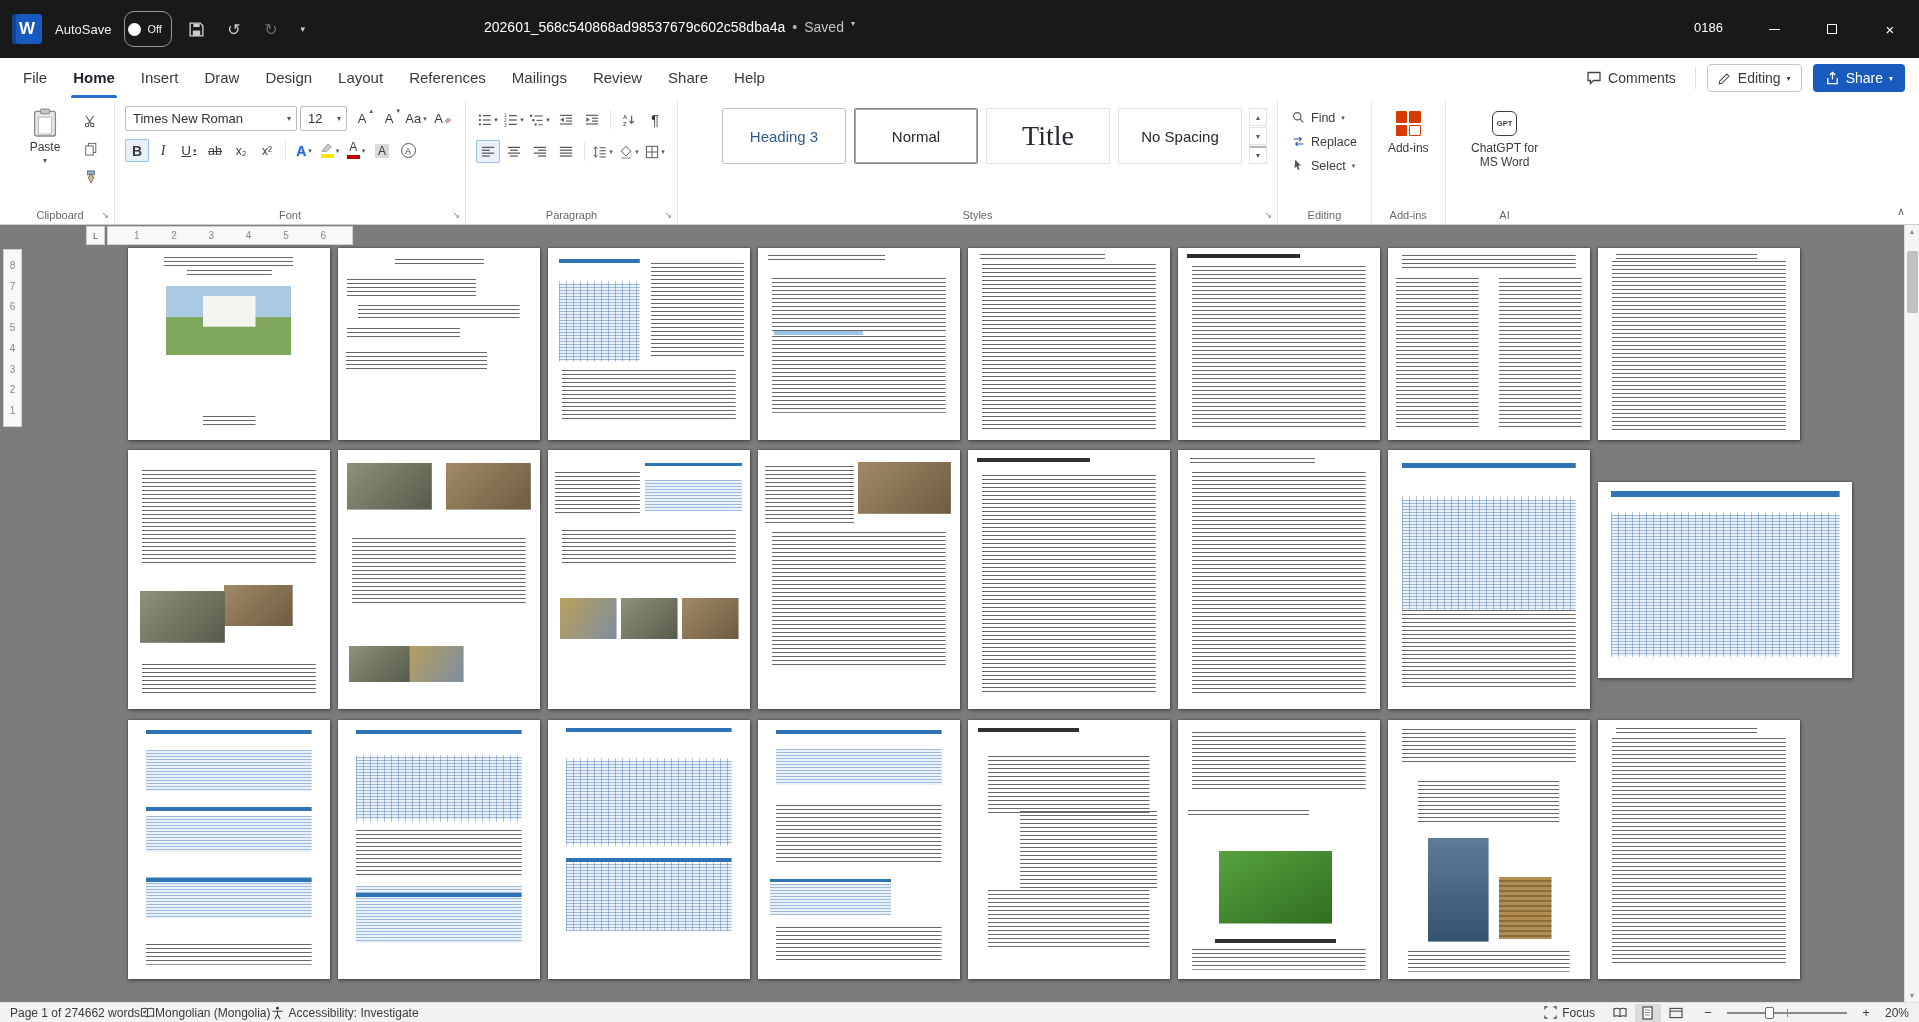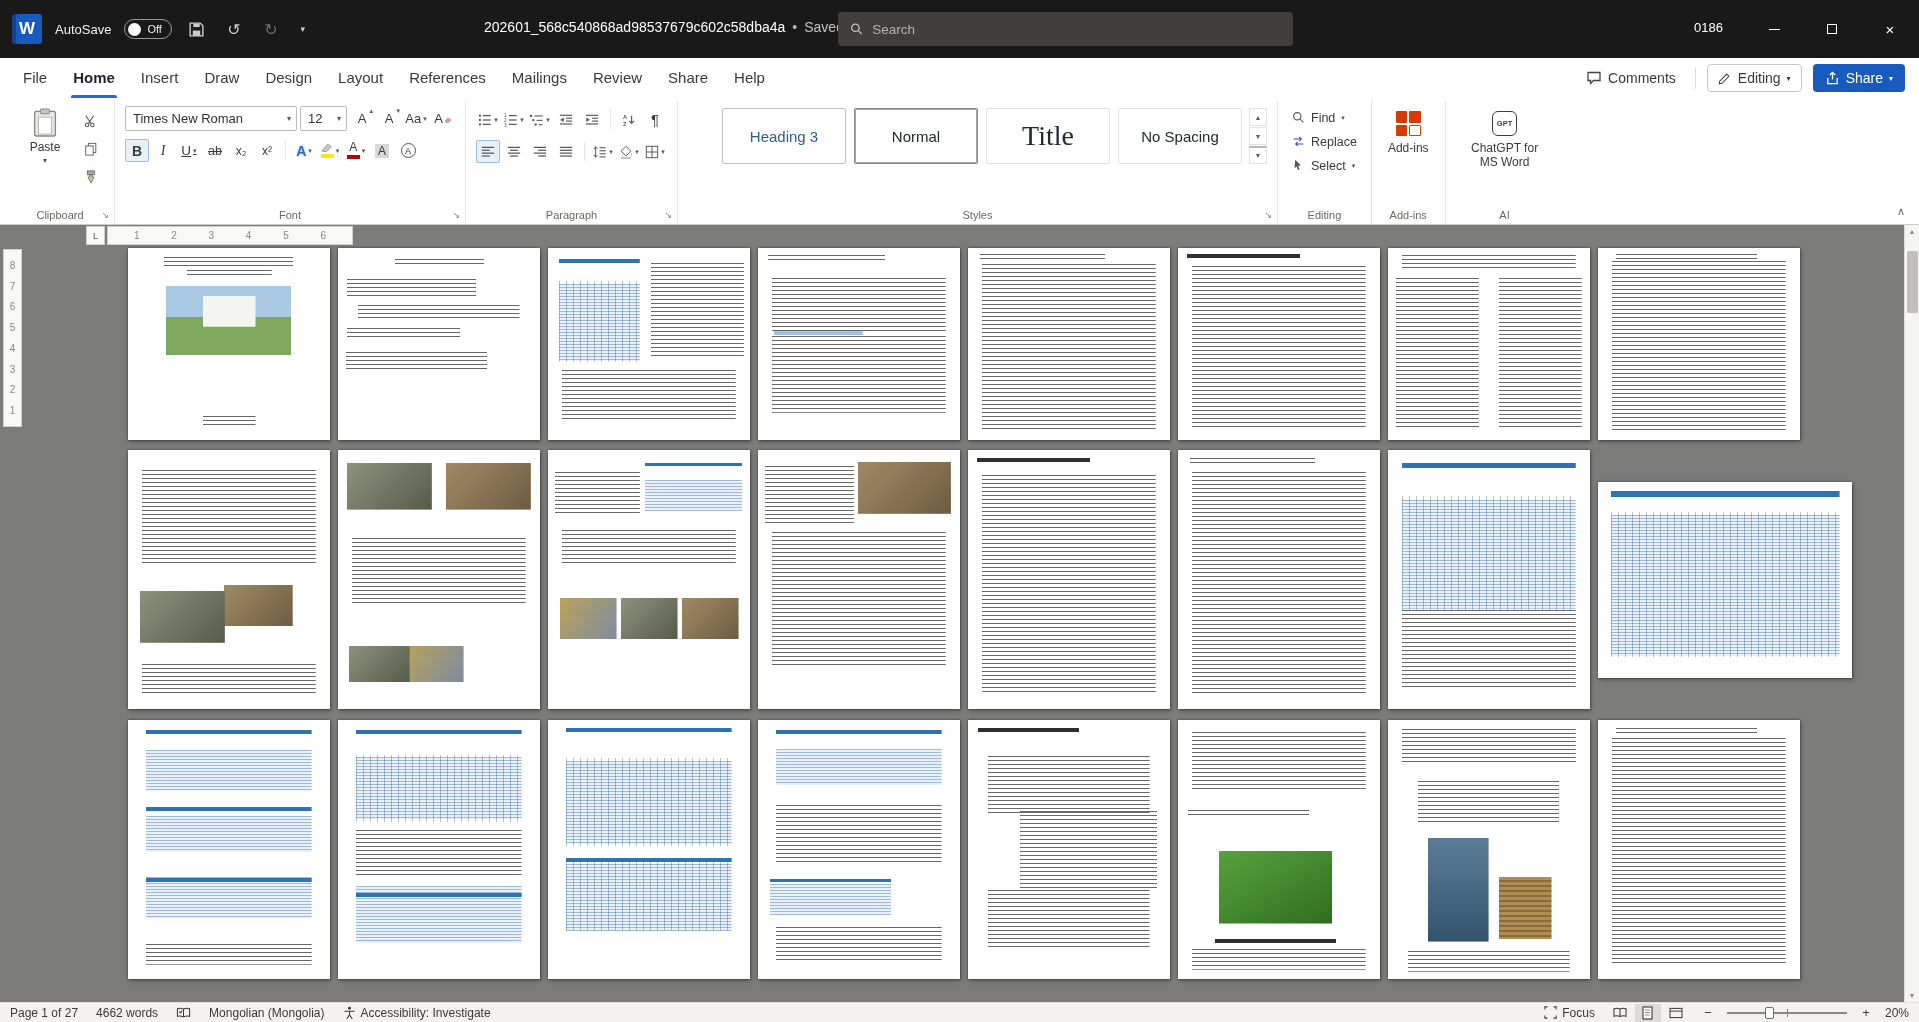--- a/index.html
+++ b/index.html
@@ -7,21 +7,21 @@
   body { font-family:"Liberation Sans", sans-serif; background:#7c7c7b; }
   .app { position:relative; width:1919px; height:1022px; }
   button { font-family:inherit; background:none; border:none; cursor:default; }
 
   
   .titlebar { position:relative; height:58px; background:#191919; color:#fff; }
   .tb-left { position:absolute; left:12px; top:0; height:58px; display:flex; align-items:center; gap:13px; }
   .word-logo { width:30px; height:30px; background:#185abd; border-radius:3px; display:flex; align-items:center; justify-content:center;
                font-weight:700; color:#fff; font-size:17px; box-shadow:inset 4px 0 0 rgba(0,0,0,.28); }
   .as-label { font-size:13px; color:#f2f1f0; }
-  .as-toggle { display:flex; align-items:center; gap:6px; border:1px solid #9b9997; border-radius:10px; height:20px; padding:1px 9px 1px 3px; }
+  .as-toggle { display:flex; align-items:center; gap:6px; border:1px solid #9b9997; border-radius:10px; height:36px; padding:1px 9px 1px 3px; }
   .as-knob { width:13px; height:13px; border-radius:50%; background:#fff; }
   .as-state { font-size:11px; color:#f2f1f0; }
   .qat { color:#cfcdcb; font-size:16px; width:24px; height:28px; display:flex; align-items:center; justify-content:center; }
   .qat.dim { color:#6f6d6b; }
   .qat.small { font-size:9px; width:14px; }
   .tb-title { position:absolute; left:484px; top:19px; font-size:14px; color:#fff; display:flex; gap:7px; white-space:nowrap; }
   .tb-title .sep { color:#b9b7b5; }
   .tb-title .saved { color:#c6c4c2; }
   .tb-title .chev { font-size:8px; color:#c6c4c2; }
   .tb-search { position:absolute; left:838px; top:12px; width:455px; height:34px; background:#3f3e3d; border-radius:4px;
@@ -217,21 +217,21 @@
                      background-position:10% 3%, 50% 18%, 80% 50%, 50% 84%; }
   .pv-machine-green{ background-image:var(--tx),var(--tx),var(--mgreen),var(--hd),var(--tx);
                      background-size:86% 22%, 60% 8px, 56% 28%, 60% 4px, 86% 8%;
                      background-position:50% 6%, 12% 36%, 46% 70%, 46% 86%, 50% 96%; }
   .pv-machine-baler{ background-image:var(--tx),var(--tx),var(--mblue),var(--bale),var(--tx);
                      background-size:86% 14%, 70% 16%, 30% 40%, 26% 24%, 80% 8%;
                      background-position:50% 4%, 50% 28%, 28% 76%, 74% 80%, 50% 97%; }
 
   
   .statusbar { height:20px; background:#f3f2f1; border-top:1px solid #e1dfdd; display:flex; align-items:center; font-size:12px; color:#3b3a39; }
-  .sb-left { display:flex; align-items:flex-end; gap:18px; padding-left:10px; }
+  .sb-left { display:flex; align-items:flex-end; padding-left:10px; }
   .sb-right { margin-left:auto; display:flex; align-items:center; gap:12px; padding-right:10px; }
   .sb-item { display:flex; align-items:center; gap:5px; white-space:nowrap; }
   .views { display:flex; gap:2px; }
   .vbtn { width:26px; height:18px; display:flex; align-items:center; justify-content:center; }
   .vbtn.on { background:#dddbd9; }
   .ztrack { width:120px; height:2px; background:#8a8886; position:relative; }
   .znotch { position:absolute; left:50%; top:-3px; width:1px; height:8px; background:#8a8886; }
   .zthumb { position:absolute; left:38px; top:-5px; width:9px; height:12px; background:#fdfdfd; border:1px solid #6e6c6a; border-radius:2px; }
   .zbtn { font-size:13px; color:#3b3a39; width:14px; text-align:center; }
 </style>
@@ -262,27 +262,20 @@
       <button class="qat small">▾</button>
     </div>
 
     <div class="tb-title">
       <span>202601_568c540868ad98537679c602c58dba4a</span>
       <span class="sep">•</span>
       <span class="saved">Saved</span>
       <span class="chev">▾</span>
     </div>
 
-    <div class="tb-search">
-      <svg width="14" height="14" viewBox="0 0 16 16">
-          <circle cx="6.5" cy="6.5" r="4.5" fill="none" stroke="#c8c6c4" stroke-width="1.5"></circle>
-          <line x1="10" y1="10" x2="14" y2="14" stroke="#c8c6c4" stroke-width="1.5"></line>
-        </svg>
-      <input type="text" placeholder="Search" style="">
-    </div>
 
     <span class="tb-timer">0186</span>
 
     <div class="tb-controls">
       <button class="winbtn">
           <span class="minbar"></span>
         </button>
       <button class="winbtn">
           <span class="maxbox"></span>
         </button>

